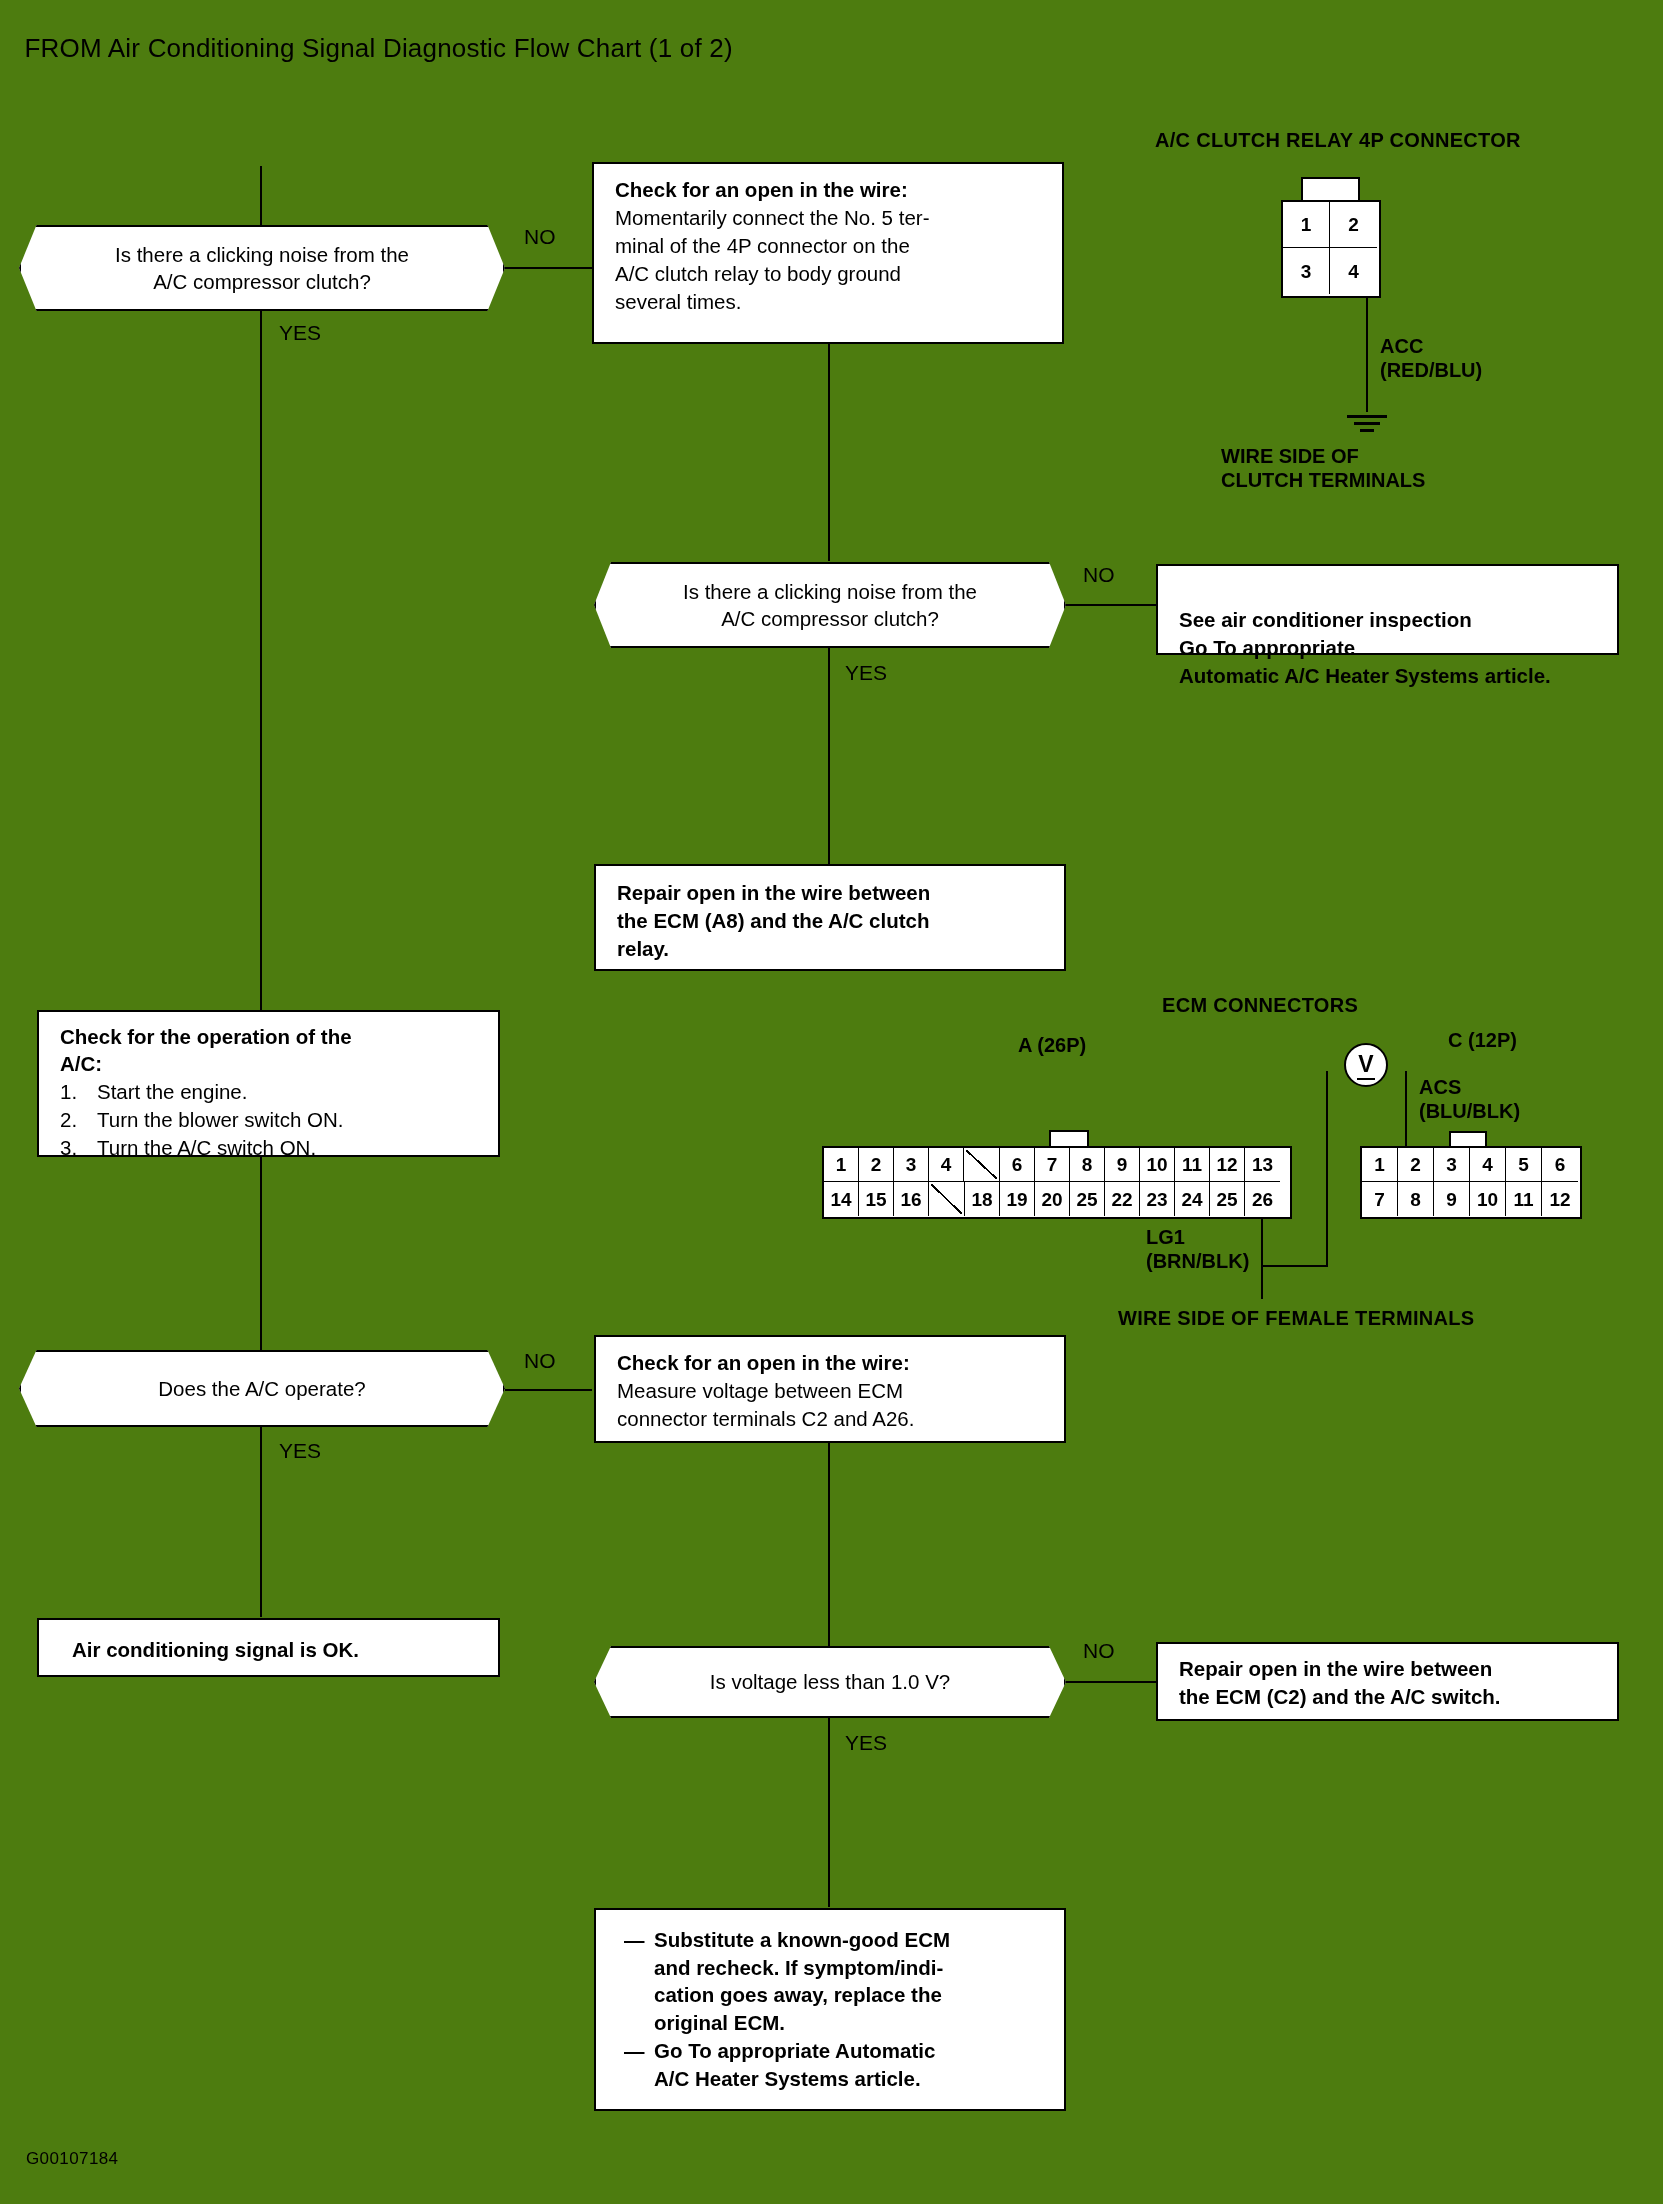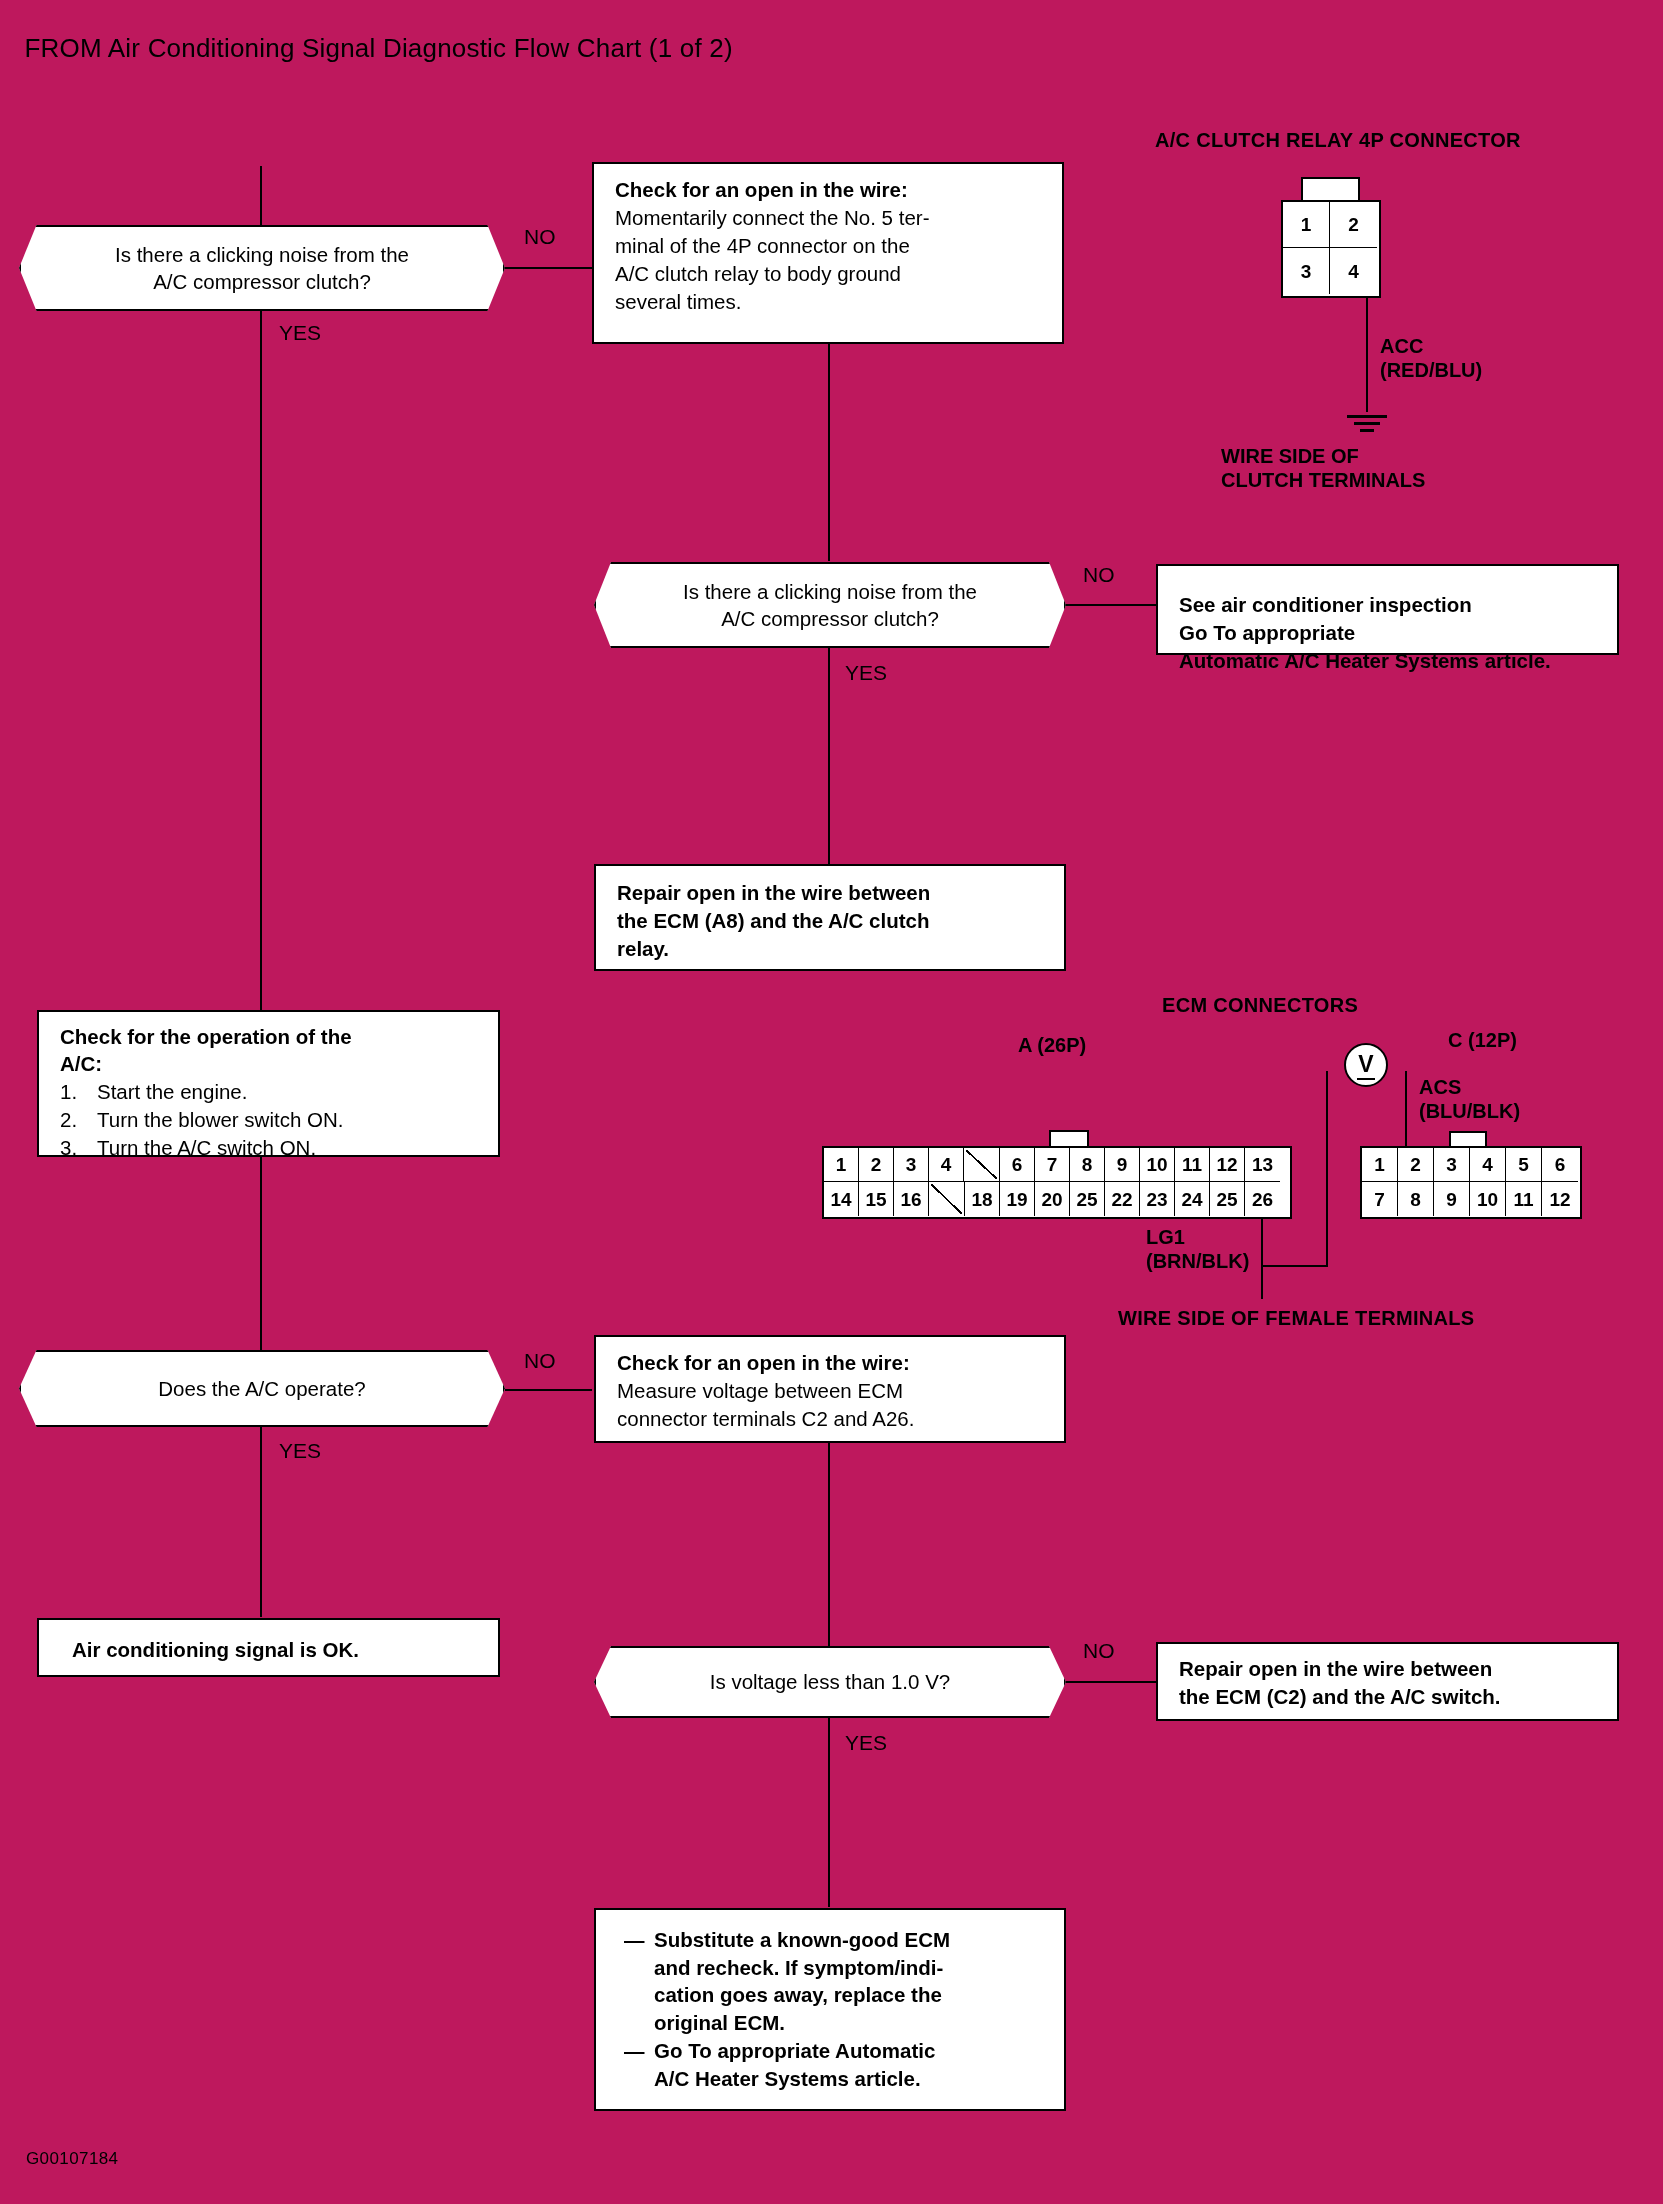--- a/index.html
+++ b/index.html
@@ -9,21 +9,21 @@
     background: #ffffff;
   }
   body {
     font-family: "Liberation Sans", sans-serif;
     color: #000000;
   }
   #page {
     position: relative;
     width: 1664px;
     height: 2205px;
-    background: #be185d;
+    background: #4d7c0f;
     overflow: hidden;
   }
 
   
   .abs { position: absolute; }
 
   .title {
     font-size: 26px;
     letter-spacing: 0.2px;
     white-space: nowrap;
@@ -239,21 +239,21 @@
     </div>
   </div>
 
   <div class="abs hline" style="left:1066px; top:604px; width:91px;"></div>
   <div class="abs lbl" style="left:1083px; top:563px;">NO</div>
 
   <div class="abs vline" style="left:828px; top:647px; height:217px;"></div>
   <div class="abs lbl" style="left:845px; top:661px;">YES</div>
 
   <div class="abs box" style="left:1156px; top:564px; width:463px; height:91px;">
-    <div class="inner bold" style="padding-top:25px;">
+    <div class="inner bold" style="padding-top:25px;margin-top:15px;">
       <div>See air conditioner inspection</div>
       <div>Go To appropriate</div>
       <div>Automatic A/C Heater Systems article.</div>
     </div>
   </div>
 
   <div class="abs box" style="left:594px; top:864px; width:472px; height:107px;">
     <div class="inner bold" style="padding-top:13px;">
       <div>Repair open in the wire between</div>
       <div>the ECM (A8) and the A/C clutch</div>

